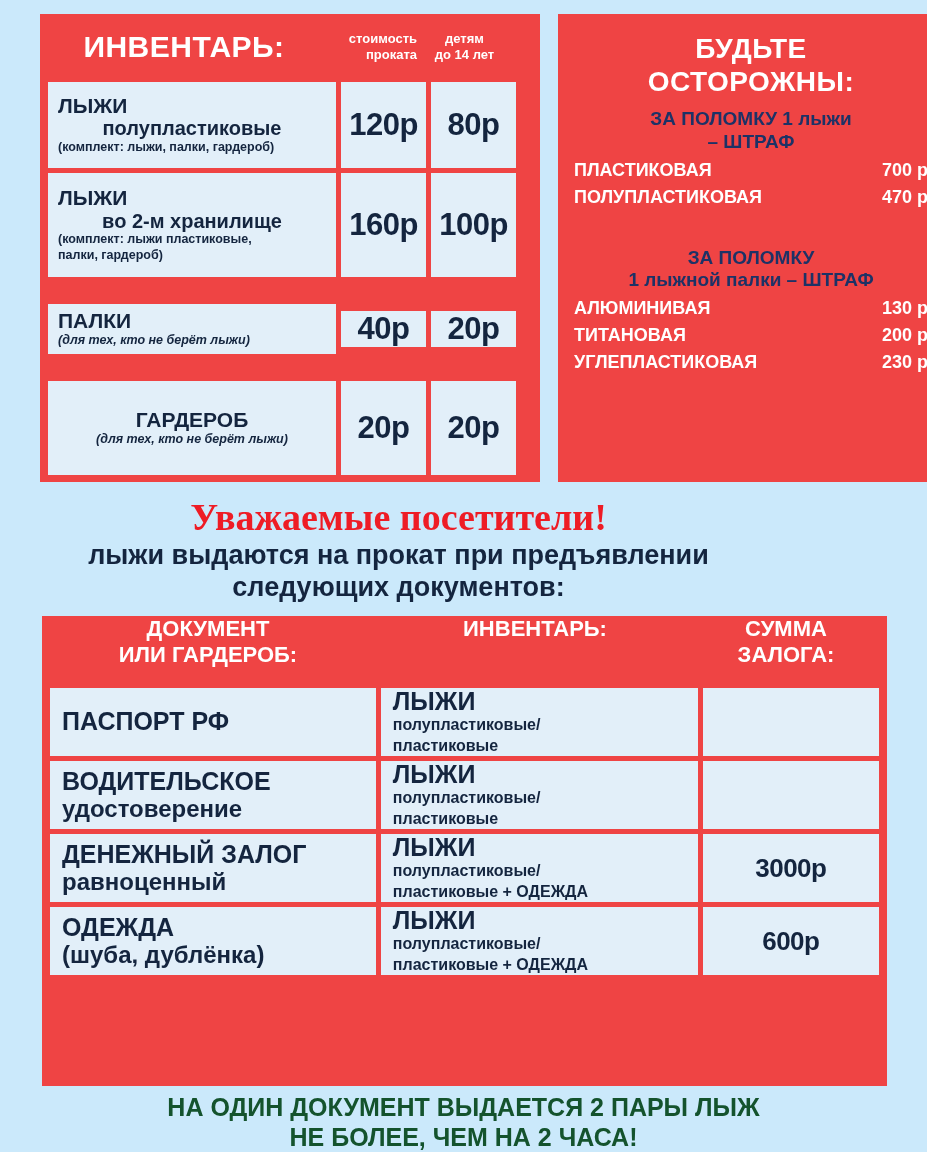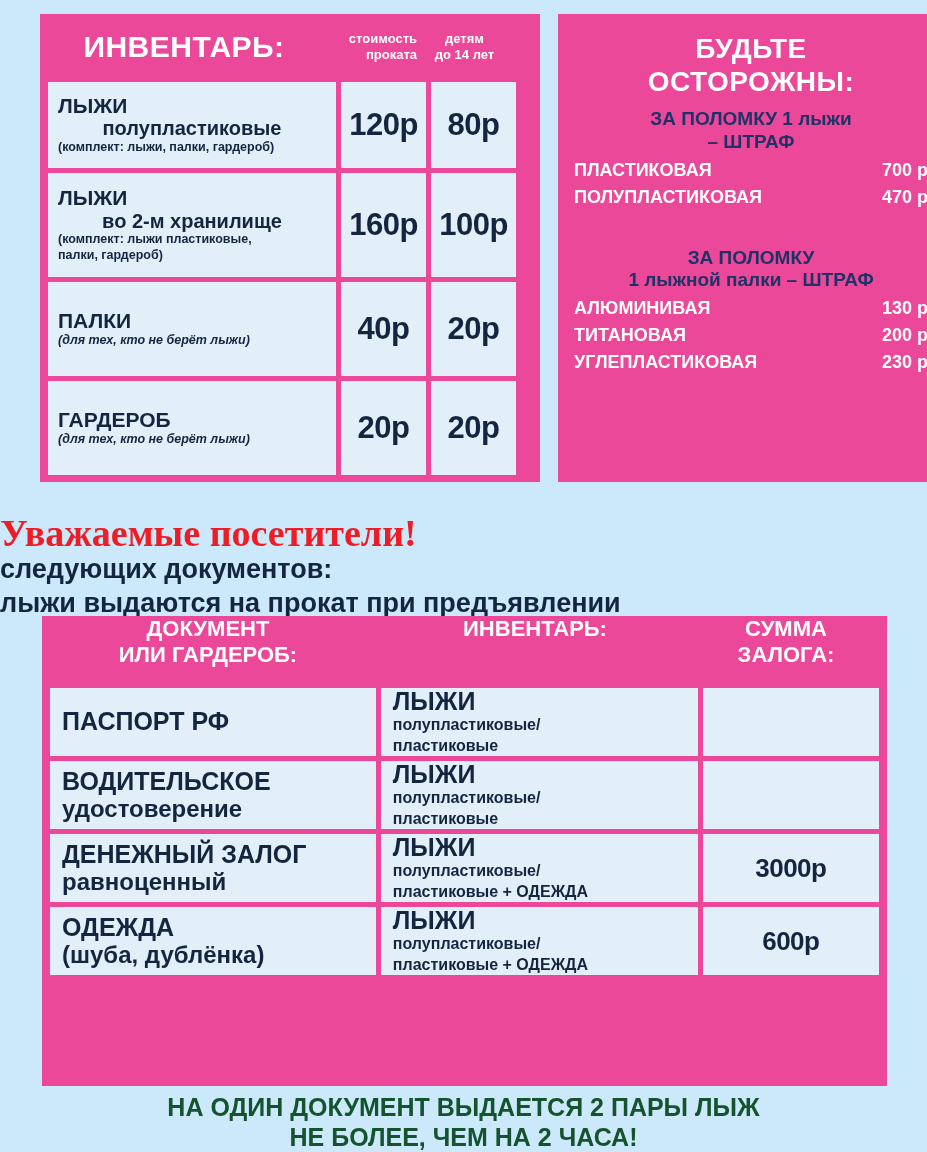--- a/index.html
+++ b/index.html
@@ -8,21 +8,21 @@
     background:#cbe9fb;
     font-family:"Liberation Sans", sans-serif;
     overflow:hidden;
     position:relative;
   }
   .page{position:relative;width:927px;height:1152px;}
 
   
   .panel{
     position:absolute;
-    background:#ec4899;
+    background:#ef4444;
     box-sizing:border-box;
   }
 
   
   #inventory-panel{left:40px;top:14px;width:500px;height:468px;padding:0;}
   #inventory-header{
     position:relative;height:66px;display:flex;align-items:center;
   }
   .inv-head-title{
     color:#ffffff;font-weight:bold;font-size:30px;letter-spacing:.5px;
@@ -30,36 +30,36 @@
   }
   .inv-head-sub{
     color:#ffffff;font-weight:bold;font-size:13px;line-height:1.25;
     text-align:center;
   }
   .inv-head-sub.c1{width:85px;margin-left:4px;text-align:right;}
   .inv-head-sub.c2{width:85px;margin-left:5px;}
 
   #inventory-rows{position:absolute;left:8px;top:68px;right:8px;bottom:8px;}
   .inv-row{display:flex;gap:5px;margin-bottom:5px;}
-  .inv-row:last-child{margin-bottom:0;}
+  .inv-row:last-child{margin-bottom:0;text-align:center;}
   .cell{
     background:#e2eff9;box-sizing:border-box;
     display:flex;flex-direction:column;justify-content:center;
   }
   .inv-name{width:288px;padding:6px 10px;}
   .inv-price{width:85px;align-items:center;justify-content:center;}
   .inv-price span{
     color:#14253f;font-weight:bold;font-size:31px;letter-spacing:-.5px;
   }
   .t-big{color:#14253f;font-weight:bold;font-size:21px;line-height:1.08;}
   .t-mid{color:#14253f;font-weight:bold;font-size:20px;line-height:1.12;text-align:center;}
   .t-small{color:#14253f;font-weight:bold;font-size:12.5px;line-height:1.25;}
   .t-small-i{color:#14253f;font-weight:bold;font-style:italic;font-size:12.5px;line-height:1.25;}
 
-  .r1{height:86px;} .r2{height:104px;} .r3{height:94px;} .r4{height:94px;}
+  .r1{height:86px;} .r2{height:104px;} .r3{height:94px;align-items:center;} .r4{height:94px;}
 
   
   #caution-panel{left:558px;top:14px;width:386px;height:468px;}
   #caution-title{
     color:#ffffff;font-weight:bold;font-size:28px;line-height:1.18;
     text-align:center;margin-top:18px;letter-spacing:.5px;
   }
   .caution-block{margin-top:10px;padding:0 12px;}
   .caution-sub{
     color:#1d3266;font-weight:bold;font-size:19px;line-height:1.2;
@@ -69,21 +69,21 @@
   .fine-row{
     display:flex;justify-content:space-between;align-items:baseline;
     color:#ffffff;font-weight:bold;font-size:18px;line-height:1.5;
     padding:0 4px;
   }
   .fine-row .label{text-align:left;}
   .fine-row .amount{text-align:right;white-space:nowrap;}
   .gap-block{height:26px;}
 
   
-  #notice{position:absolute;left:0;top:514px;width:797px;}
+  #notice{position:absolute;left:0;top:498px;width:797px;text-align:center;}
   #notice-title{
     color:#ee1c25;font-weight:bold;font-size:38px;line-height:1.05;
     font-family:"Liberation Serif", serif;
   }
   #notice-line1{
     color:#14253f;font-weight:bold;font-size:27px;line-height:1.18;margin-top:2px;
   }
   #notice-line2{
     color:#14253f;font-weight:bold;font-size:27px;line-height:1.18;
   }
@@ -235,22 +235,22 @@
         <div class="fine-row">
           <span class="label">УГЛЕПЛАСТИКОВАЯ</span>
           <span class="amount">230 р</span>
         </div>
       </div>
     </div>
   </div>
 
   <div id="notice">
     <div id="notice-title">Уважаемые посетители!</div>
+    <div id="notice-line1">лыжи выдаются на прокат при предъявлении</div>
     <div id="notice-line2">следующих документов:</div>
-    <div id="notice-line1">лыжи выдаются на прокат при предъявлении</div>
   </div>
 
   <div class="panel" id="documents-panel">
 
     <div id="doc-header">
       <div class="doc-h c1">
         <div>ДОКУМЕНТ</div>
         <div>ИЛИ ГАРДЕРОБ:</div>
       </div>
       <div class="doc-h c2">

